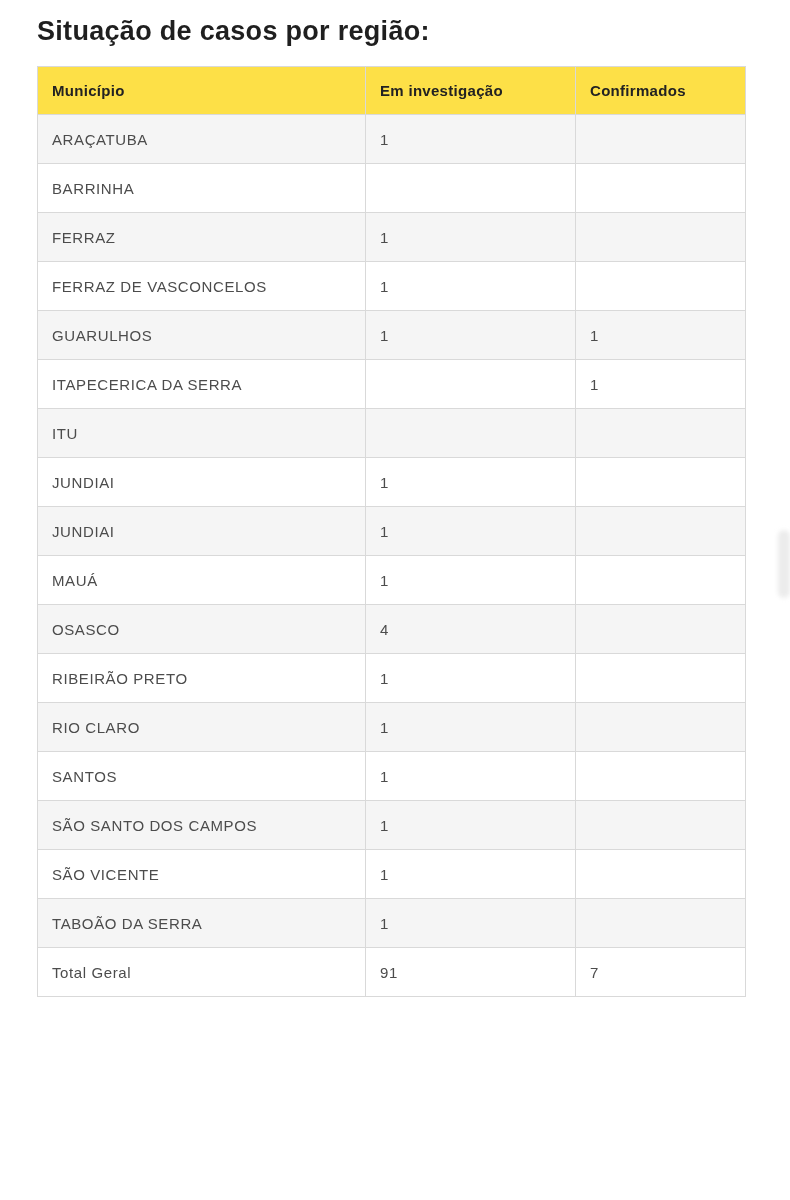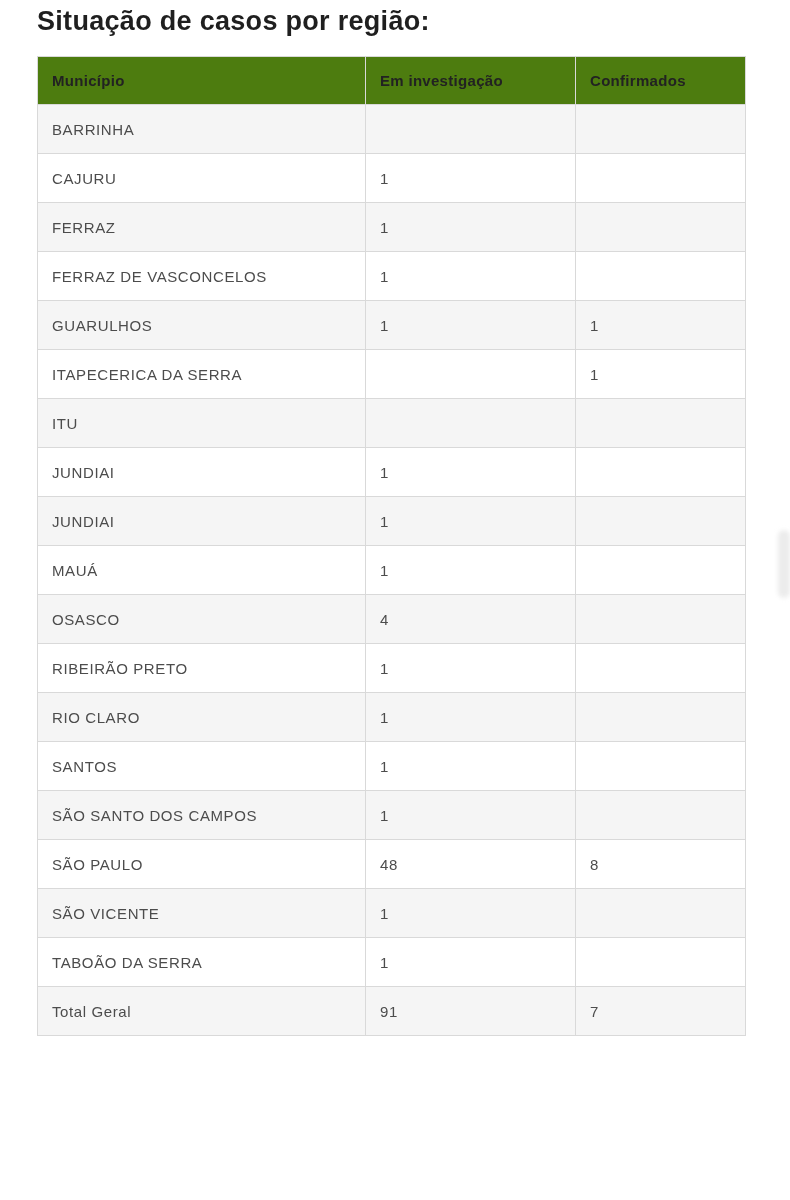--- a/index.html
+++ b/index.html
@@ -12,21 +12,21 @@
   body {
     width: 790px;
     height: 1200px;
     position: relative;
     overflow: hidden;
   }
   .page {
     padding: 6px 45px 0 37px;
   }
   h1.page-title {
-    margin: 0 0 19px 0;
+    margin: 10px 0 19px 0;
     font-size: 27px;
     font-weight: 700;
     letter-spacing: 0.3px;
     color: #1f1f1f;
   }
   table.cases-table {
     border-collapse: collapse;
     width: 708px;
     table-layout: fixed;
   }
@@ -39,21 +39,21 @@
     vertical-align: middle;
     padding: 0 8px 0 14px;
     overflow: hidden;
   }
   th {
     height: 48px;
     font-size: 15px;
     font-weight: 700;
     color: #222222;
     letter-spacing: 0.3px;
-    background: #4d7c0f;
+    background: #fde047;
   }
   td {
     height: 49px;
     font-size: 15px;
     font-weight: 400;
     color: #4c4c4c;
     letter-spacing: 0.6px;
     background: #ffffff;
   }
   tbody tr:nth-child(odd) td {
@@ -84,27 +84,27 @@
     </colgroup>
     <thead>
       <tr>
         <th>Município</th>
         <th>Em investigação</th>
         <th>Confirmados</th>
       </tr>
     </thead>
     <tbody id="table-body">
         <tr>
-          <td>BARRINHA</td>
-          <td></td>
+          <td>ARAÇATUBA</td>
+          <td>1</td>
           <td></td>
         </tr>
         <tr>
-          <td>CAJURU</td>
-          <td>1</td>
+          <td>BARRINHA</td>
+          <td></td>
           <td></td>
         </tr>
         <tr>
           <td>FERRAZ</td>
           <td>1</td>
           <td></td>
         </tr>
         <tr>
           <td>FERRAZ DE VASCONCELOS</td>
           <td>1</td>
@@ -159,25 +159,20 @@
           <td>SANTOS</td>
           <td>1</td>
           <td></td>
         </tr>
         <tr>
           <td>SÃO SANTO DOS CAMPOS</td>
           <td>1</td>
           <td></td>
         </tr>
         <tr>
-          <td>SÃO PAULO</td>
-          <td>48</td>
-          <td>8</td>
-        </tr>
-        <tr>
           <td>SÃO VICENTE</td>
           <td>1</td>
           <td></td>
         </tr>
         <tr>
           <td>TABOÃO DA SERRA</td>
           <td>1</td>
           <td></td>
         </tr>
         <tr>

